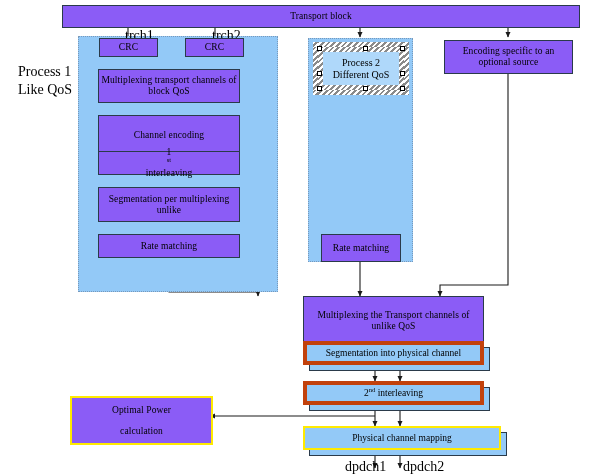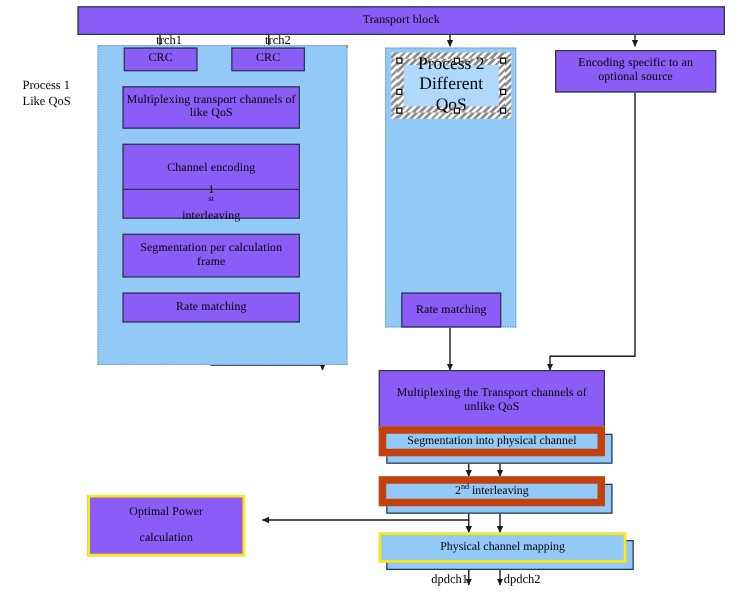--- a/index.html
+++ b/index.html
@@ -17,38 +17,38 @@
   .container{position:absolute;box-sizing:border-box;background:#93C9F7;
              border:1px dotted #7799bb;}
 
   
   .sel{position:absolute;box-sizing:border-box;background:#AFD8FA;
        border:5px solid transparent;
        background-image:repeating-linear-gradient(135deg,#ffffff 0 2px,#8a8a8a 2px 4px);
        background-clip:border-box;}
   .sel-inner{position:absolute;left:5px;top:5px;right:5px;bottom:5px;
              background:#AFD8FA;display:flex;align-items:center;
-             justify-content:center;text-align:center;font-size:14px;
+             justify-content:center;text-align:center;font-size:10px;
              line-height:1.15;}
   .handle{position:absolute;width:5px;height:5px;background:#fff;
           border:1px solid #000;box-sizing:border-box;}
 
   
   .stack{position:absolute;box-sizing:border-box;}
   .stack .shadow{position:absolute;left:6px;top:6px;width:100%;height:100%;
                  background:#93C9F7;border:1px solid #2a3a4a;box-sizing:border-box;}
   .stack .face{position:absolute;left:0;top:0;width:100%;height:100%;
-               background:#93C9F7;border:6px solid #c2410c;box-sizing:border-box;
+               background:#93C9F7;border:4px solid #c2410c;box-sizing:border-box;
                display:flex;align-items:center;justify-content:center;
                text-align:center;font-size:9.5px;line-height:1.12;}
   .stack.hl .face{border:2px solid #FFEA00;}
 
   .ybox{border:2px solid #FFEA00 !important;}
 
-  .lbl{position:absolute;font-size:10px;line-height:1.25;white-space:nowrap;}
+  .lbl{position:absolute;font-size:14px;line-height:1.25;white-space:nowrap;}
   .lbl.c{}
 
   svg.wires{position:absolute;left:0;top:0;width:600px;height:474px;
             pointer-events:none;}
   sup{font-size:6.5px;vertical-align:super;line-height:0;}
 </style>
 </head>
 <body>
 
 <div id="canvas">
@@ -123,33 +123,33 @@
   </div>
 
   <div class="box" style="left:99px;top:38px;width:59px;height:19px;">
     <span>CRC</span>
   </div>
   <div class="box" style="left:185px;top:38px;width:59px;height:19px;">
     <span>CRC</span>
   </div>
 
   <div class="box" style="left:98px;top:69px;width:142px;height:34px;">
-    <span>Multiplexing transport channels of like QoS</span>
+    <span>Multiplexing transport channels of block QoS</span>
   </div>
 
   <div class="box" style="left:98px;top:115px;width:142px;height:40px;">
     <span>Channel encoding</span>
   </div>
 
   <div class="box" style="left:98px;top:151px;width:142px;height:24px;">
     <span><span>1</span><sup>st</sup><span> interleaving</span></span>
   </div>
 
   <div class="box" style="left:98px;top:187px;width:142px;height:35px;">
-    <span>Segmentation per calculation frame</span>
+    <span>Segmentation per multiplexing unlike</span>
   </div>
 
   <div class="box" style="left:98px;top:234px;width:142px;height:24px;">
     <span>Rate matching</span>
   </div>
 
   <div class="container" style="left:308px;top:38px;width:105px;height:224px;"></div>
 
   <div class="sel" style="left:313px;top:42px;width:96px;height:53px;">
     <div class="sel-inner">
@@ -194,21 +194,21 @@
     </div>
   </div>
 
   <div class="stack hl" style="left:303px;top:426px;width:198px;height:24px;">
     <div class="shadow"></div>
     <div class="face">
       <span>Physical channel mapping</span>
     </div>
   </div>
 
-  <div class="box ybox" style="left:70px;top:396px;width:126px;height:49px;">
+  <div class="box ybox" style="left:70px;top:396px;width:143px;height:49px;">
     <span>
       <span>Optimal Power</span><br>
       <span>calculation</span>
     </span>
   </div>
 
   <div class="lbl" style="left:345px;top:458px;">
     <span>dpdch1</span>
   </div>
   <div class="lbl" style="left:403px;top:458px;">

